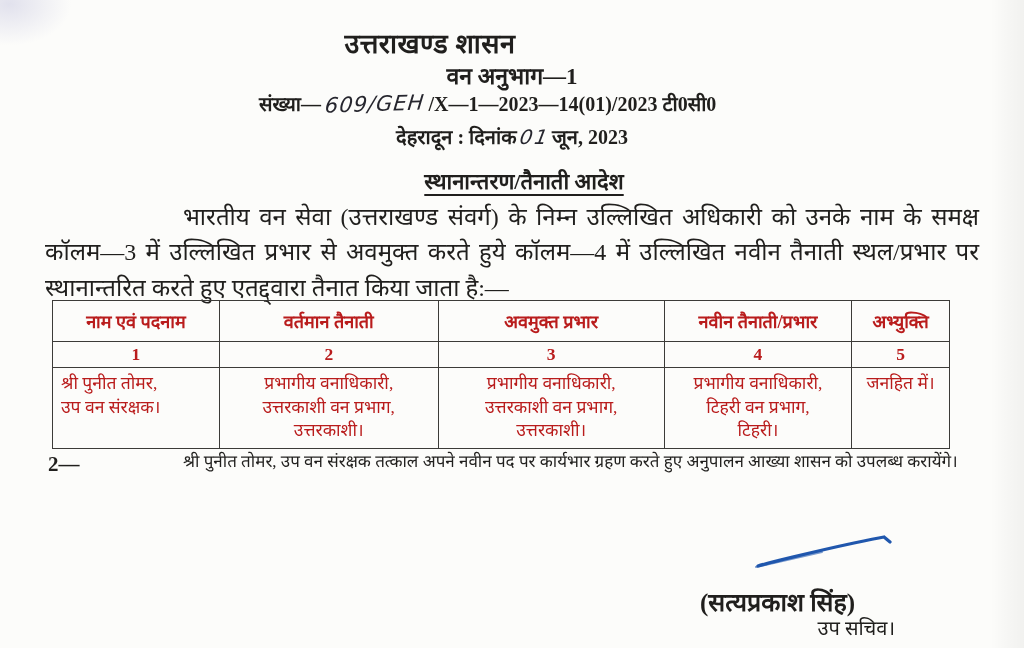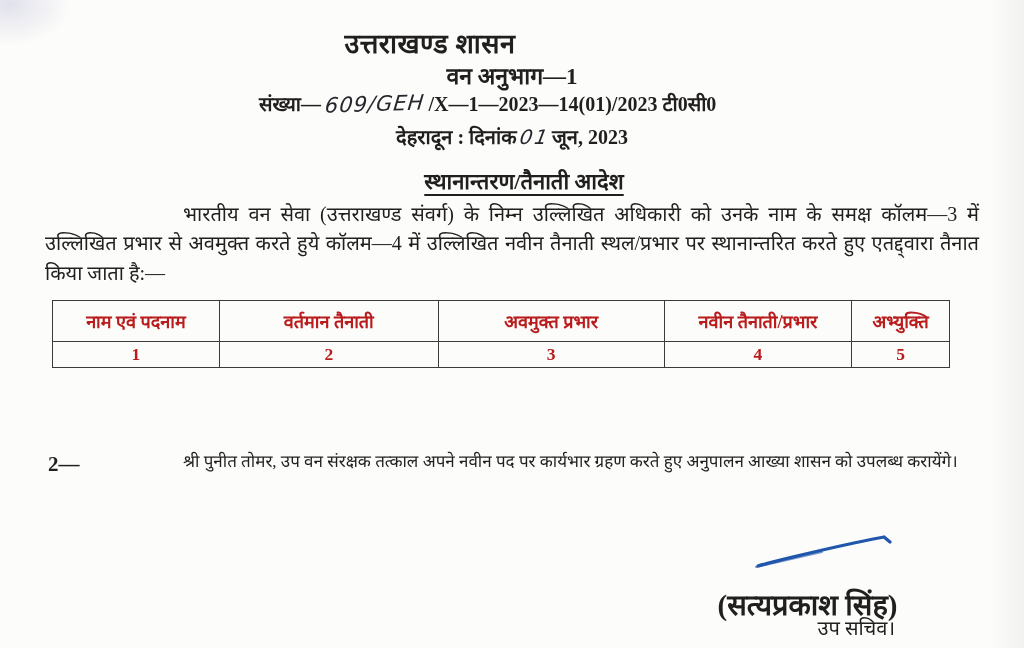--- a/index.html
+++ b/index.html
@@ -54,21 +54,21 @@
     left:0;width:1024px;top:165px;font-size:22px;font-weight:bold;padding-left:12px;
   }
   .doc-title span{
     text-decoration:underline;
     text-underline-offset:5px;
     text-decoration-thickness:1.5px;
   }
 
   .para1{
     left:45px;top:200px;width:934px;
-    font-size:20px;line-height:1.47;
+    font-size:24px;line-height:1.47;
     text-align:justify;text-indent:138px;
   }
 
   .ordertable{
     left:52px;top:300px;width:898px;
     border-collapse:collapse;table-layout:fixed;
     font-size:17.5px;color:#b91c1c;
   }
   .ordertable th,.ordertable td{
     border:1.6px solid #3c3b38;
@@ -81,21 +81,21 @@
   .row-data td.cell-name{text-align:left;padding-left:8px;}
 
   .para2-num{left:48px;top:452px;font-size:21px;font-weight:bold;}
   .para2{
     left:45px;top:449px;width:934px;
     font-size:17px;line-height:1.5;
     text-align:justify;text-indent:138px;
   }
 
   .sig-stroke{left:752px;top:530px;width:150px;height:42px;}
-  .sig-name{left:700px;top:584px;width:215px;font-size:29px;font-weight:bold;text-align:center;}
+  .sig-name{left:700px;top:584px;width:215px;font-size:25px;font-weight:bold;}
   .sig-title{left:690px;top:614px;width:205px;font-size:20px;text-align:right;}
 </style>
 </head>
 <body>
 
 <div class="page">
 
   <div class="abs smudge-tl"></div>
   <div class="abs edge-shade"></div>
 
@@ -130,20 +130,34 @@
       </tr>
     </thead>
     <tbody>
       <tr class="row-num">
         <td>1</td>
         <td>2</td>
         <td>3</td>
         <td>4</td>
         <td>5</td>
       </tr>
+      <tr class="row-data">
+        <td class="cell-name lines">श्री पुनीत तोमर,
+उप वन संरक्षक।</td>
+        <td class="lines">प्रभागीय वनाधिकारी,
+उत्तरकाशी वन प्रभाग,
+उत्तरकाशी।</td>
+        <td class="lines">प्रभागीय वनाधिकारी,
+उत्तरकाशी वन प्रभाग,
+उत्तरकाशी।</td>
+        <td class="lines">प्रभागीय वनाधिकारी,
+टिहरी वन प्रभाग,
+टिहरी।</td>
+        <td class="lines">जनहित में।</td>
+      </tr>
     </tbody>
   </table>
 
   <div class="abs para2">श्री पुनीत तोमर, उप वन संरक्षक तत्काल अपने नवीन पद पर कार्यभार ग्रहण करते हुए अनुपालन आख्या शासन को उपलब्ध करायेंगे।</div>
   <div class="abs para2-num">2—</div>
 
   <svg class="abs sig-stroke" viewBox="0 0 150 42" xmlns="http://www.w3.org/2000/svg">
     <path d="M6 36 C 12 34, 60 22, 102 13 C 116 10, 126 8, 132 7 L 138 12" fill="none" stroke="#2057ad" stroke-width="3.2" stroke-linecap="round"></path>
     <path d="M4 37 C 10 35.5, 40 29, 70 22" fill="none" stroke="#2057ad" stroke-width="2" stroke-linecap="round" opacity="0.6"></path>
   </svg>

